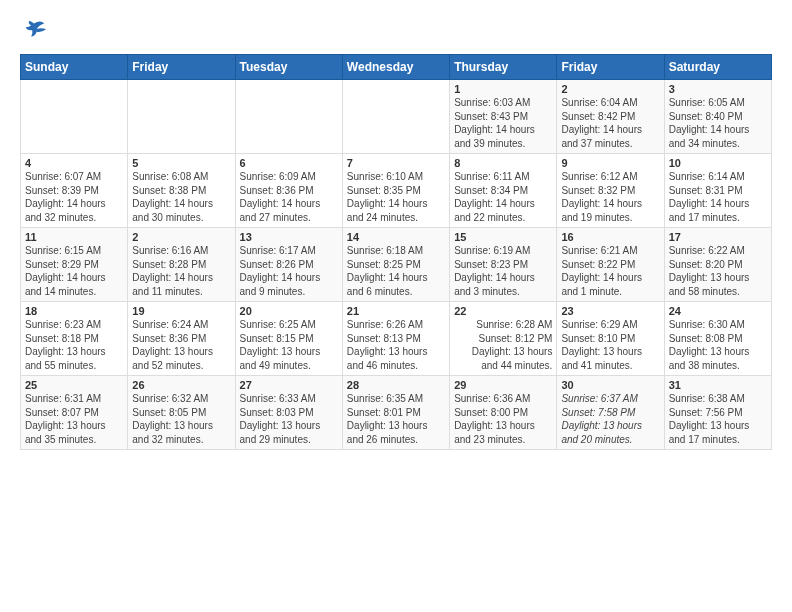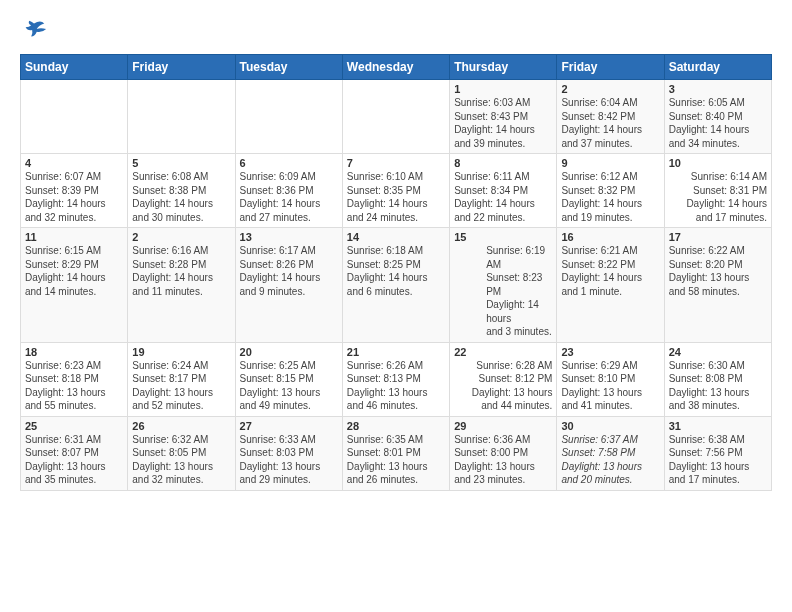--- a/index.html
+++ b/index.html
@@ -200,21 +200,21 @@
             </td>
             <td>
               <span class="day-number">9</span>
               <div class="day-info" style="white-space: pre-line;">Sunrise: 6:12 AM
 Sunset: 8:32 PM
 Daylight: 14 hours
 and 19 minutes.</div>
             </td>
             <td>
               <span class="day-number">10</span>
-              <div class="day-info" style="white-space: pre-line; text-align: right;">Sunrise: 6:14 AM
+              <div class="day-info" style="white-space: pre-line;">Sunrise: 6:14 AM
 Sunset: 8:31 PM
 Daylight: 14 hours
 and 17 minutes.</div>
             </td>
           </tr>
           <tr>
             <td>
               <span class="day-number">11</span>
               <div class="day-info" style="white-space: pre-line;">Sunrise: 6:15 AM
 Sunset: 8:29 PM
@@ -237,21 +237,21 @@
             </td>
             <td>
               <span class="day-number">14</span>
               <div class="day-info" style="white-space: pre-line;">Sunrise: 6:18 AM
 Sunset: 8:25 PM
 Daylight: 14 hours
 and 6 minutes.</div>
             </td>
             <td>
               <span class="day-number">15</span>
-              <div class="day-info" style="white-space: pre-line; margin-left: 32px;">Sunrise: 6:19 AM
+              <div class="day-info" style="white-space: pre-line;">Sunrise: 6:19 AM
 Sunset: 8:23 PM
 Daylight: 14 hours
 and 3 minutes.</div>
             </td>
             <td>
               <span class="day-number">16</span>
               <div class="day-info" style="white-space: pre-line;">Sunrise: 6:21 AM
 Sunset: 8:22 PM
 Daylight: 14 hours
 and 1 minute.</div>
@@ -268,21 +268,21 @@
             <td>
               <span class="day-number">18</span>
               <div class="day-info" style="white-space: pre-line;">Sunrise: 6:23 AM
 Sunset: 8:18 PM
 Daylight: 13 hours
 and 55 minutes.</div>
             </td>
             <td>
               <span class="day-number">19</span>
               <div class="day-info" style="white-space: pre-line;">Sunrise: 6:24 AM
-Sunset: 8:17 PM
+Sunset: 8:36 PM
 Daylight: 13 hours
 and 52 minutes.</div>
             </td>
             <td>
               <span class="day-number">20</span>
               <div class="day-info" style="white-space: pre-line;">Sunrise: 6:25 AM
 Sunset: 8:15 PM
 Daylight: 13 hours
 and 49 minutes.</div>
             </td>

